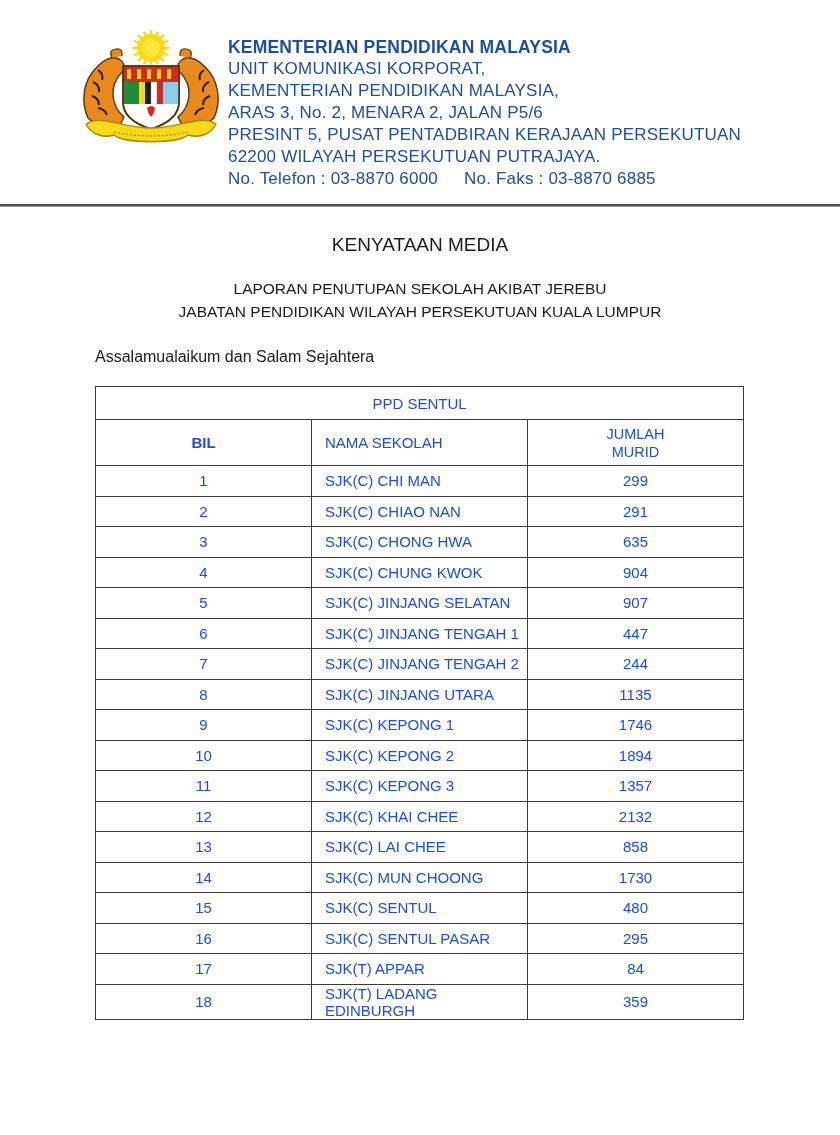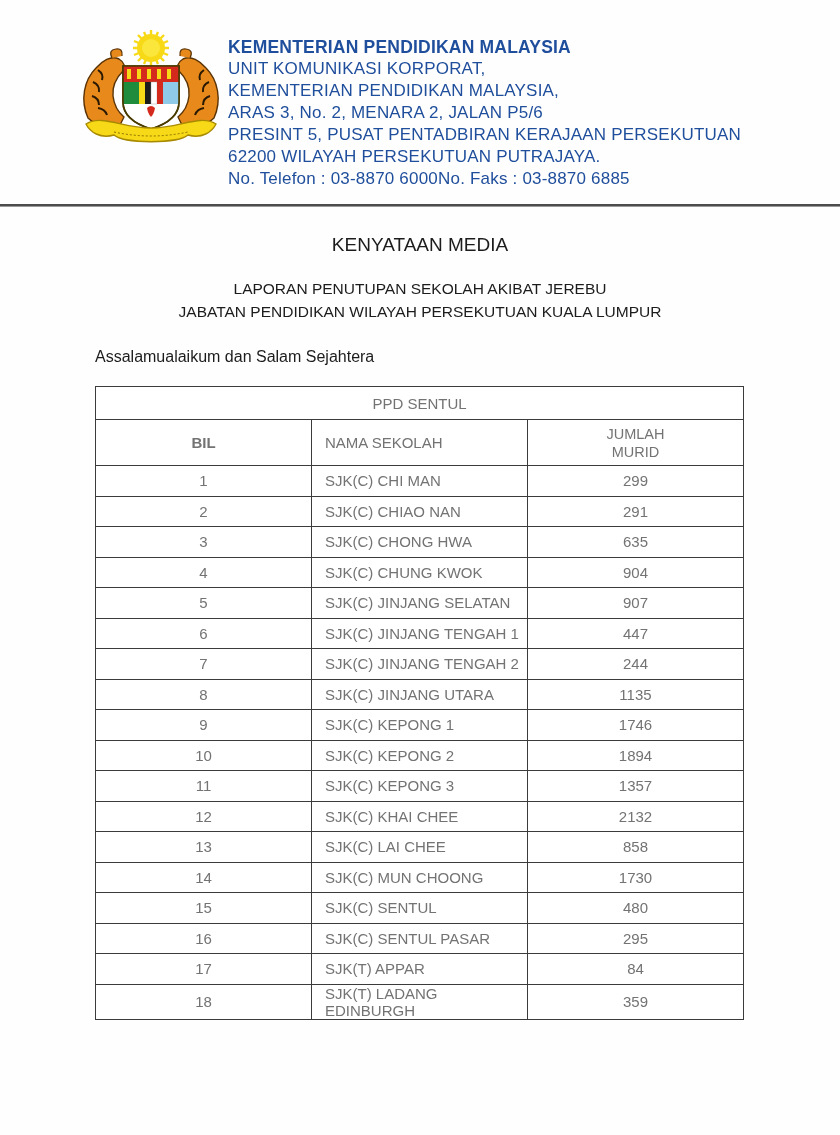--- a/index.html
+++ b/index.html
@@ -23,21 +23,21 @@
   .logo-wrap { width: 154px; height: 126px; flex: 0 0 auto; }
   .logo-wrap svg { width: 100%; height: 100%; display: block; }
   .letterhead-text {
     padding-top: 10px;
     color: #1f4e9c;
     font-size: 17px;
     line-height: 22px;
     letter-spacing: 0.2px;
   }
   .ministry-name { font-weight: bold; font-size: 17.5px; }
-  .contact-line { display: flex; }
+  .contact-line { display: flex; gap: 26px; }
 
   .head-rule {
     width: 840px;
     height: 3px;
     margin-top: 14px;
     background: linear-gradient(to bottom, #4c4c4c 0 60%, #9a9a9a 60% 100%);
   }
 
   
   .media-heading {
@@ -62,21 +62,21 @@
     line-height: 21.5px;
     text-align: left;
   }
 
   
   table.school-table {
     border-collapse: collapse;
     margin: 20px 0 0 95px;
     width: 649px;
     font-size: 15px;
-    color: #737373;
+    color: #1d4ed8;
     table-layout: fixed;
   }
   .school-table th, .school-table td {
     border: 1.5px solid #3b3b3b;
     padding: 0 6px;
     background: #fff;
   }
   .school-table .group-header-cell {
     height: 33px;
     text-align: center;

